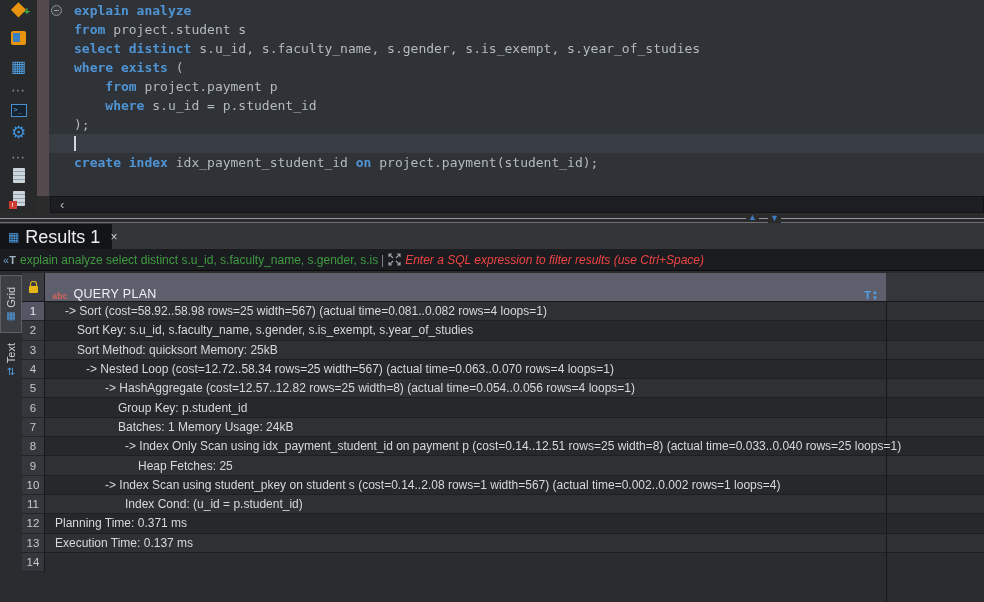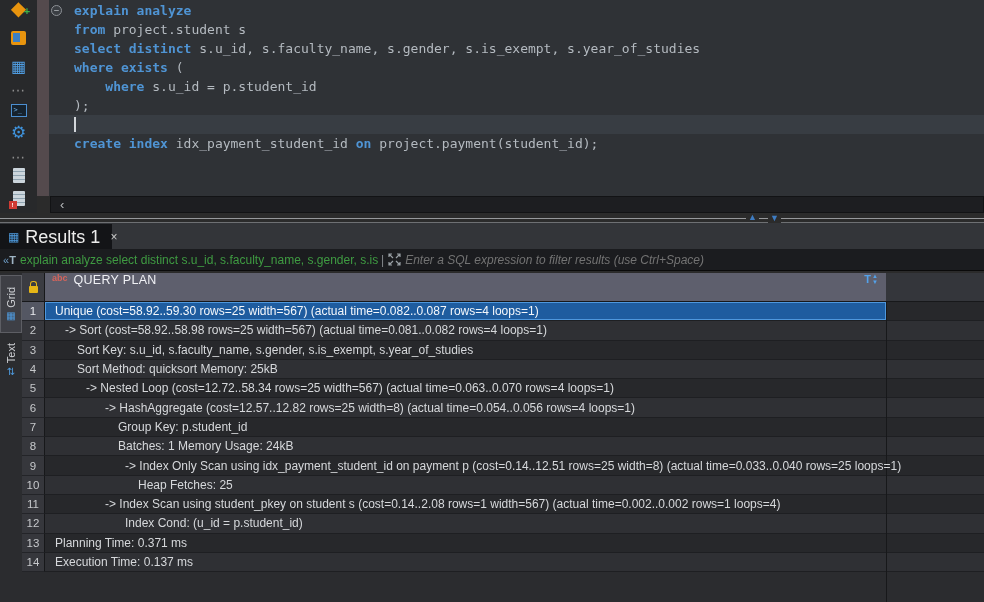--- a/index.html
+++ b/index.html
@@ -59,40 +59,40 @@
   .rtab .close{color:#c8c8c8;font-size:12px;margin-left:4px;}
 
   
   .filterbar{position:absolute;left:0;top:249px;right:0;height:22px;background:#1b1c1f;
              border-bottom:1px solid #0a0a0a;box-sizing:border-box;display:flex;align-items:center;}
   .ficon{display:flex;align-items:center;margin-left:3px;width:17px;color:#6f9fca;font-size:11px;}
   .ficon .ft{color:#9fb4c4;font-size:11px;font-weight:bold;}
   .fquery{color:#3f9b42;font-size:12px;white-space:nowrap;overflow:hidden;width:358px;flex:none;}
   .fsep{color:#84888c;font-size:12px;margin:0 3px;}
   .fexpand{flex:none;margin:0 4px 0 1px;display:flex;}
-  .fplaceholder{color:#737373;font-style:italic;font-size:12px;white-space:nowrap;}
+  .fplaceholder{color:#ef4444;font-style:italic;font-size:12px;white-space:nowrap;}
 
   
   .grid{position:absolute;left:0;top:273px;right:0;bottom:0;background:#2b2c2f;}
   .side-tab{position:absolute;left:0;width:22px;display:flex;flex-direction:column;align-items:center;
             justify-content:center;gap:4px;box-sizing:border-box;}
   .side-tab.gridtab{top:2px;height:58px;background:#3e3f45;border:1px solid #5d5e64;}
   .side-tab.texttab{top:62px;height:50px;}
   .vlabel{writing-mode:vertical-rl;transform:rotate(180deg);font-size:11px;color:#cfd1d5;}
   .vicon{color:#4f9ce0;font-size:10px;line-height:10px;}
 
   .numhead{position:absolute;left:22px;top:0;width:23px;height:29px;background:#3b3c42;
            border-right:1px solid #17181a;border-bottom:1px solid #17181a;box-sizing:border-box;
            display:flex;align-items:center;justify-content:center;}
   .lock{width:9px;height:7px;background:#e6b616;border-radius:1px;position:relative;margin-top:4px;}
   .lock:before{content:'';position:absolute;top:-5px;left:1px;width:5px;height:5px;border:1.5px solid #e6b616;
                border-bottom:none;border-radius:3px 3px 0 0;}
 
   .colhead{position:absolute;left:45px;top:0;width:841px;height:29px;background:#5e5f6d;display:flex;
-           align-items:flex-start;padding-left:7px;box-sizing:border-box;border-bottom:1px solid #17181a;}
+           align-items:flex-end;padding-left:7px;box-sizing:border-box;border-bottom:1px solid #17181a;}
   .abc{color:#d4645c;font-size:9px;font-weight:bold;margin-right:6px;}
   .collabel{color:#eff0f4;font-size:12.5px;letter-spacing:.3px;}
   .colfilter{margin-left:auto;margin-right:8px;display:flex;align-items:center;gap:1px;}
   .colfilter .tmark{color:#53a2ea;font-size:11px;font-weight:bold;}
   .colfilter .updown{display:flex;flex-direction:column;color:#53a2ea;font-size:6px;line-height:6px;}
   .headright{position:absolute;left:886px;top:0;right:0;height:29px;background:#34363b;border-bottom:1px solid #17181a;box-sizing:border-box;}
 
   #numcol{position:absolute;left:22px;top:29px;width:23px;}
   .ncell{height:19.3px;background:#36373c;border-bottom:1px solid #232428;border-right:1px solid #17181a;
          box-sizing:border-box;display:flex;align-items:center;justify-content:center;
@@ -148,20 +148,21 @@
     </div>
   </div>
 
   <div class="editor">
     <div class="ruler"></div>
     <div class="codewrap" id="code">
         <div class="eline"><span class="fold">−</span><span class="kw">explain analyze</span></div>
         <div class="eline"><span class="kw">from</span><span class="pl"> project.student s</span></div>
         <div class="eline"><span class="kw">select distinct</span><span class="pl"> s.u_id, s.faculty_name, s.gender, s.is_exempt, s.year_of_studies</span></div>
         <div class="eline"><span class="kw">where exists</span><span class="pl"> (</span></div>
+        <div class="eline"><span class="pl">    </span><span class="kw">from</span><span class="pl"> project.payment p</span></div>
         <div class="eline"><span class="pl">    </span><span class="kw">where</span><span class="pl"> s.u_id = p.student_id</span></div>
         <div class="eline"><span class="pl">);</span></div>
         <div class="eline cur"><span class="caret"></span></div>
         <div class="eline"><span class="kw">create index</span><span class="pl"> idx_payment_student_id </span><span class="kw">on</span><span class="pl"> project.payment(student_id);</span></div>
       </div>
   </div>
 
   <div class="hscroll">
     <span class="chev">‹</span>
   </div>
@@ -237,25 +238,20 @@
         <div class="ncell">8</div>
         <div class="ncell">9</div>
         <div class="ncell">10</div>
         <div class="ncell">11</div>
         <div class="ncell">12</div>
         <div class="ncell">13</div>
         <div class="ncell">14</div>
       </div>
     <div id="rowarea">
       <div class="colline"></div>
-    <div class="prow odd">
-          <div class="pcell psel">
-            <span class="ptxt" style="padding-left: 10px;">Unique  (cost=58.92..59.30 rows=25 width=567) (actual time=0.082..0.087 rows=4 loops=1)</span>
-          </div>
-        </div>
         <div class="prow even">
           <div class="pcell">
             <span class="ptxt" style="padding-left: 20px;">-&gt;  Sort  (cost=58.92..58.98 rows=25 width=567) (actual time=0.081..0.082 rows=4 loops=1)</span>
           </div>
         </div>
         <div class="prow odd">
           <div class="pcell">
             <span class="ptxt" style="padding-left: 32px;">Sort Key: s.u_id, s.faculty_name, s.gender, s.is_exempt, s.year_of_studies</span>
           </div>
         </div>

